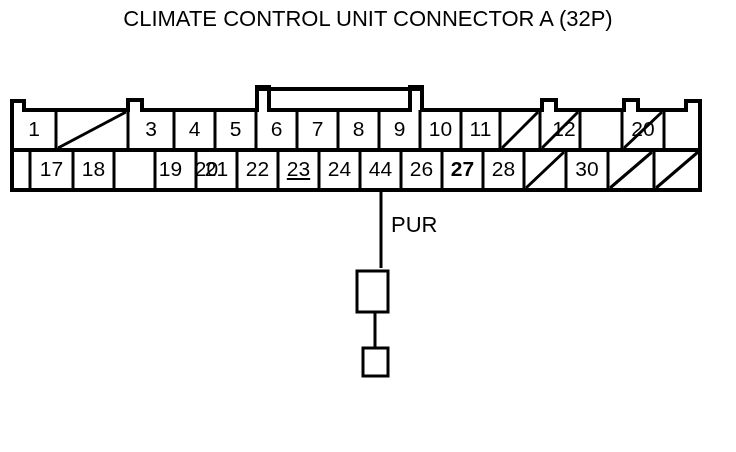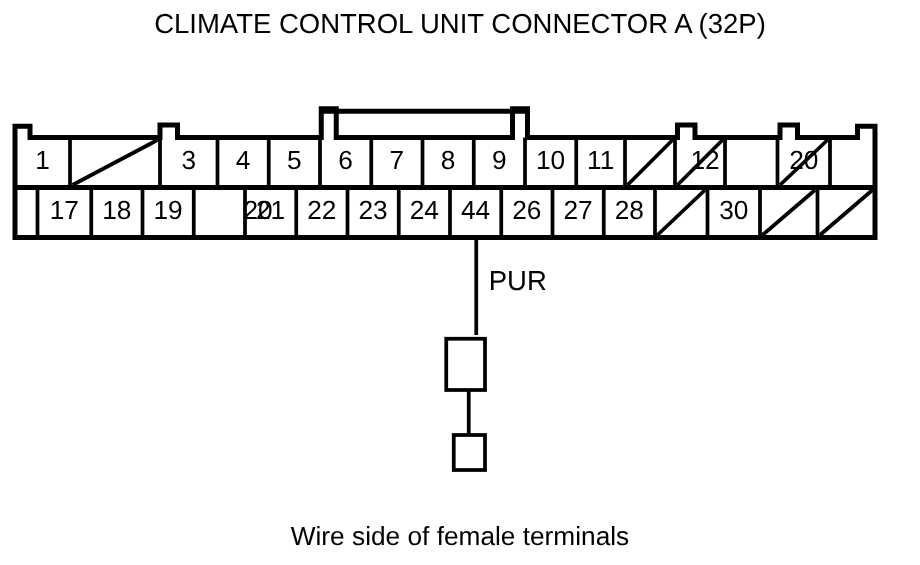--- a/index.html
+++ b/index.html
@@ -172,32 +172,31 @@
   <div class="pinlabel" style="left:420px;top:118px;width:41px;">10</div>
   <div class="pinlabel" style="left:461px;top:118px;width:39px;">11</div>
   <div class="pinlabel" style="left:500px;top:118px;width:40px;padding-left:44px;">12</div>
   <div class="pinlabel" style="left:540px;top:118px;width:40px;"></div>
   <div class="pinlabel" style="left:580px;top:118px;width:42px;"></div>
   <div class="pinlabel" style="left:622px;top:118px;width:42px;">20</div>
   <div class="pinlabel" style="left:664px;top:118px;width:36px;"></div>
 
   <div class="pinlabel" style="left:30px;top:158px;width:43px;">17</div>
   <div class="pinlabel" style="left:73px;top:158px;width:41px;">18</div>
-  <div class="pinlabel" style="left:114px;top:158px;width:41px;">19</div>
+  <div class="pinlabel" style="left:114px;top:158px;width:41px;padding-left:36px;">19</div>
   <div class="pinlabel" style="left:155px;top:158px;width:41px;padding-left:31px;">20</div>
   <div class="pinlabel" style="left:196px;top:158px;width:41px;">21</div>
   <div class="pinlabel" style="left:237px;top:158px;width:41px;">22</div>
-  <div class="pinlabel" style="left:278px;top:158px;width:41px;">23</div>
+  <div class="pinlabel" style="left:278px;top:158px;width:41px;text-decoration:underline;">23</div>
   <div class="pinlabel" style="left:319px;top:158px;width:41px;">24</div>
   <div class="pinlabel" style="left:360px;top:158px;width:41px;">44</div>
   <div class="pinlabel" style="left:401px;top:158px;width:41px;">26</div>
-  <div class="pinlabel" style="left:442px;top:158px;width:41px;">27</div>
+  <div class="pinlabel" style="left:442px;top:158px;width:41px;font-weight:bold;">27</div>
   <div class="pinlabel" style="left:483px;top:158px;width:41px;">28</div>
   <div class="pinlabel" style="left:524px;top:158px;width:42px;"></div>
   <div class="pinlabel" style="left:566px;top:158px;width:42px;">30</div>
   <div class="pinlabel" style="left:608px;top:158px;width:46px;"></div>
   <div class="pinlabel" style="left:654px;top:158px;width:46px;"></div>
 
   <div class="wirelabel" style="left:391px;top:212px;">PUR</div>
 
-  <div class="caption">Wire side of female terminals</div>
 
 </div>
 
 </body></html>

